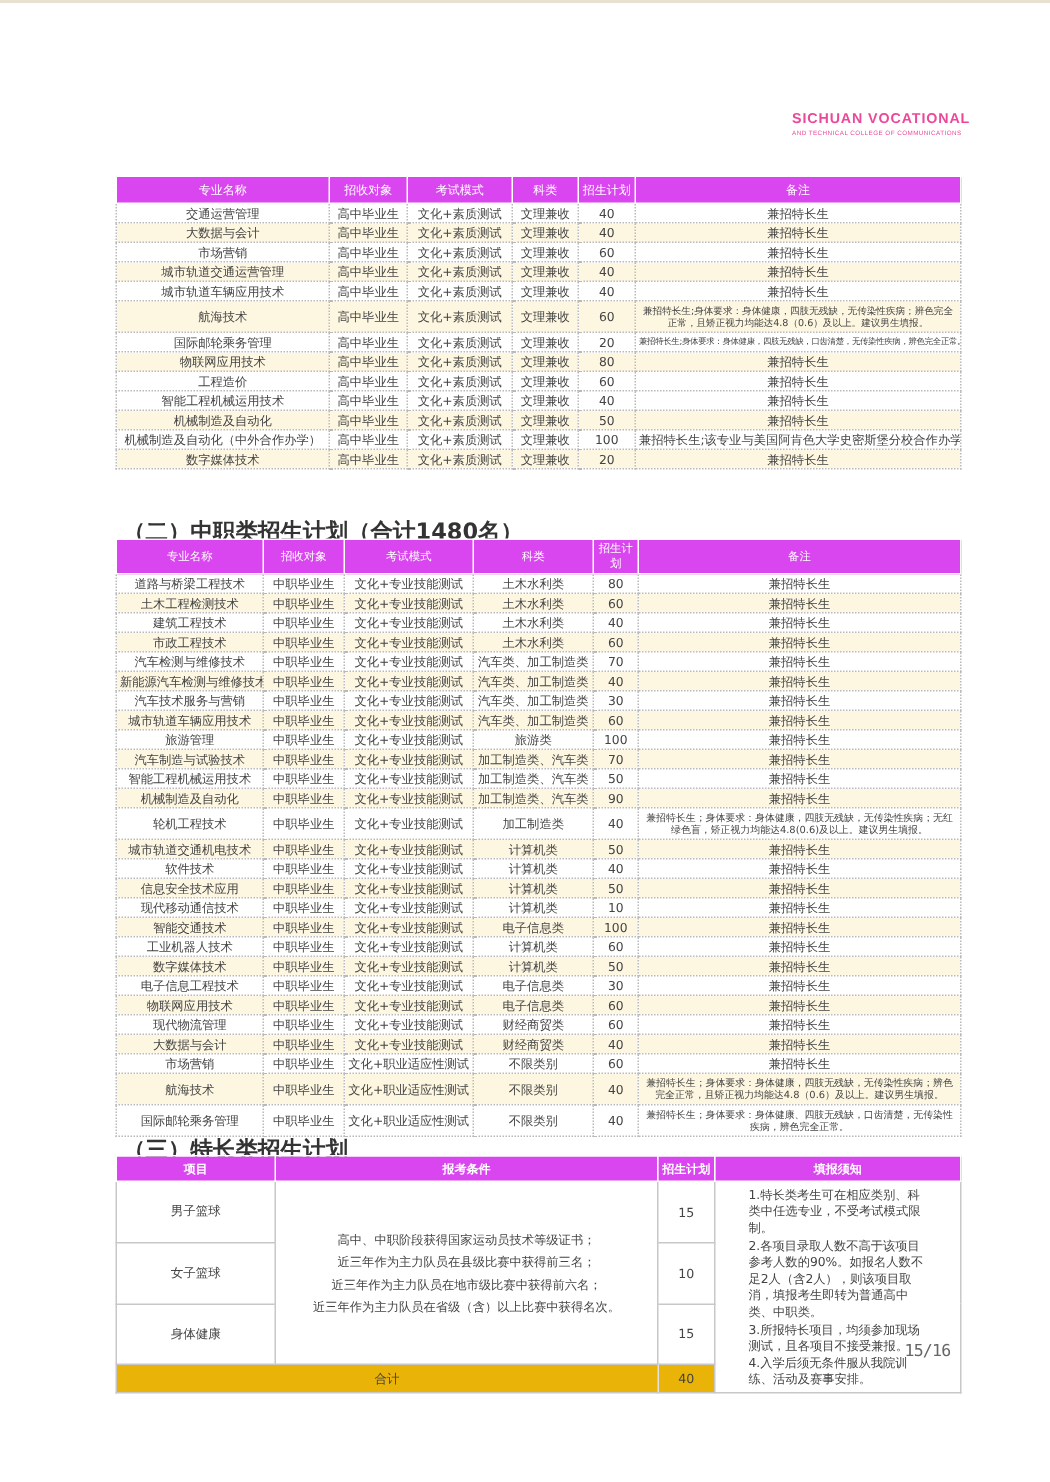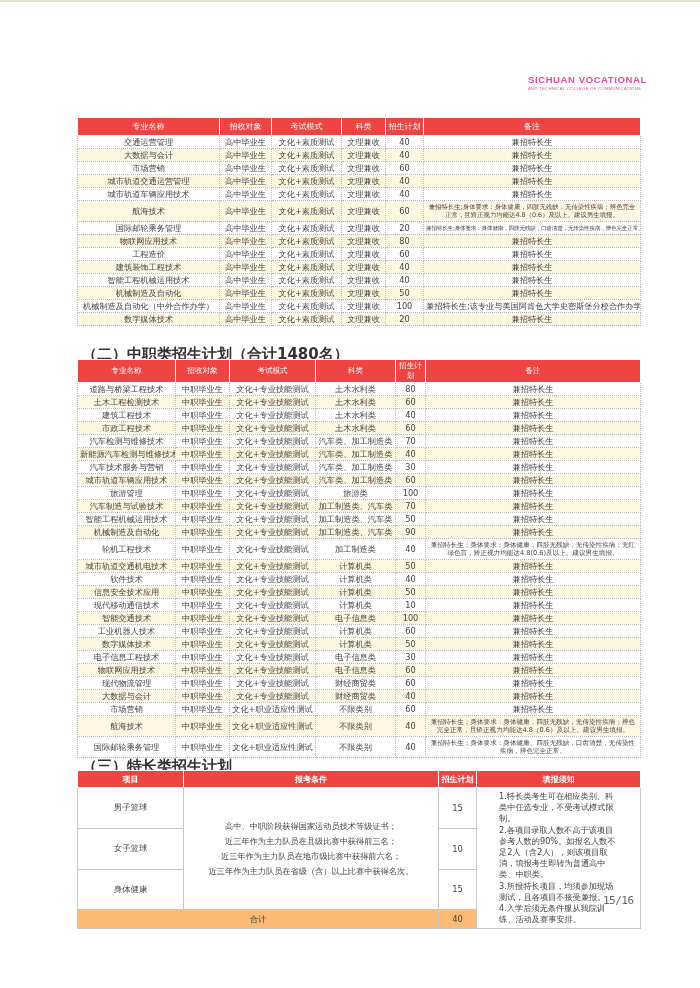--- a/index.html
+++ b/index.html
@@ -3,40 +3,40 @@
 <meta charset="utf-8">
 <style>
   html, body { margin:0; padding:0; }
   body { width:700px; height:988px; background:#ffffff; position:relative; overflow:hidden;
          font-family:"DejaVu Sans", sans-serif; color:#444; }
   .topline { position:absolute; left:0; top:0; width:700px; height:2px; background:#e8e0d0; }
   .brand { position:absolute; left:528px; top:74px; text-align:left; color:#ec4899; }
   .brand .b1 { font-family:"Liberation Sans", sans-serif; font-weight:bold; font-size:9.5px; letter-spacing:0.6px; }
   .brand .b2 { font-family:"Liberation Sans", sans-serif; font-size:4.2px; letter-spacing:0.3px; margin-top:1px; }
   table { border-collapse:collapse; position:absolute; table-layout:fixed; }
-  th { background:#ef4444; color:#fff; font-weight:normal; border:1px solid #ffffff; text-align:center; }
+  th { background:#d946ef; color:#fff; font-weight:normal; border:1px solid #ffffff; text-align:center; }
   td { border:1px dotted #b9b9b9; text-align:center; color:#444; padding:0 2px; white-space:nowrap; overflow:hidden; }
   tr.alt td { background:#fdf6e0; }
   .t1 { left:77px; top:117px; width:563px; font-size:8.2px; }
   .t1 th { height:15px; font-size:8px; }
   .t1 td { height:12px; line-height:12px; }
   .t1 td.note2 { line-height:8.5px; font-size:6.4px; white-space:normal; height:20px; }
   .t1 td.tiny { font-size:5.6px; letter-spacing:-0.2px; }
   .sec { position:absolute; font-weight:bold; font-size:15px; color:#333; }
   .t2 { left:77px; top:359px; width:563px; font-size:8.2px; }
   .t2 th { height:16px; font-size:7.6px; }
   .t2 td { height:12px; line-height:12px; }
   .t2 td.note2 { line-height:8.5px; font-size:6.6px; white-space:normal; height:20px; }
   .t2 td.tall { height:20px; }
   .t3 { left:77px; top:770px; width:563px; font-size:8.4px; }
   .t3 th { height:14px; font-size:8px; font-weight:bold; }
   .t3 td { border:1px solid #c8c8c8; }
   .t3 td.cond { line-height:15px; font-size:8.2px; white-space:normal; }
   .t3 td.notes { text-align:left; font-size:8.2px; line-height:11.2px; white-space:normal; padding:3px 22px; vertical-align:top; }
-  .t3 tr.total td.pink { background:#fdba74; }
+  .t3 tr.total td.pink { background:#eab308; }
   .pagenum { position:absolute; left:603px; top:894px; font-family:"DejaVu Sans Mono", monospace; font-size:11px; color:#666; letter-spacing:-0.5px; }
 </style>
 </head>
 <body>
 
 <div class="topline"></div>
 
 <div class="brand">
   <div class="b1">SICHUAN VOCATIONAL</div>
   <div class="b2">AND TECHNICAL COLLEGE OF COMMUNICATIONS</div>
@@ -127,28 +127,20 @@
         <td>兼招特长生</td>
       </tr>
       <tr>
         <td>工程造价</td>
         <td>高中毕业生</td>
         <td>文化+素质测试</td>
         <td>文理兼收</td>
         <td>60</td>
         <td>兼招特长生</td>
       </tr>
-      <tr class="alt">
-        <td>建筑装饰工程技术</td>
-        <td>高中毕业生</td>
-        <td>文化+素质测试</td>
-        <td>文理兼收</td>
-        <td>40</td>
-        <td>兼招特长生</td>
-      </tr>
       <tr>
         <td>智能工程机械运用技术</td>
         <td>高中毕业生</td>
         <td>文化+素质测试</td>
         <td>文理兼收</td>
         <td>40</td>
         <td>兼招特长生</td>
       </tr>
       <tr class="alt">
         <td>机械制造及自动化</td>

